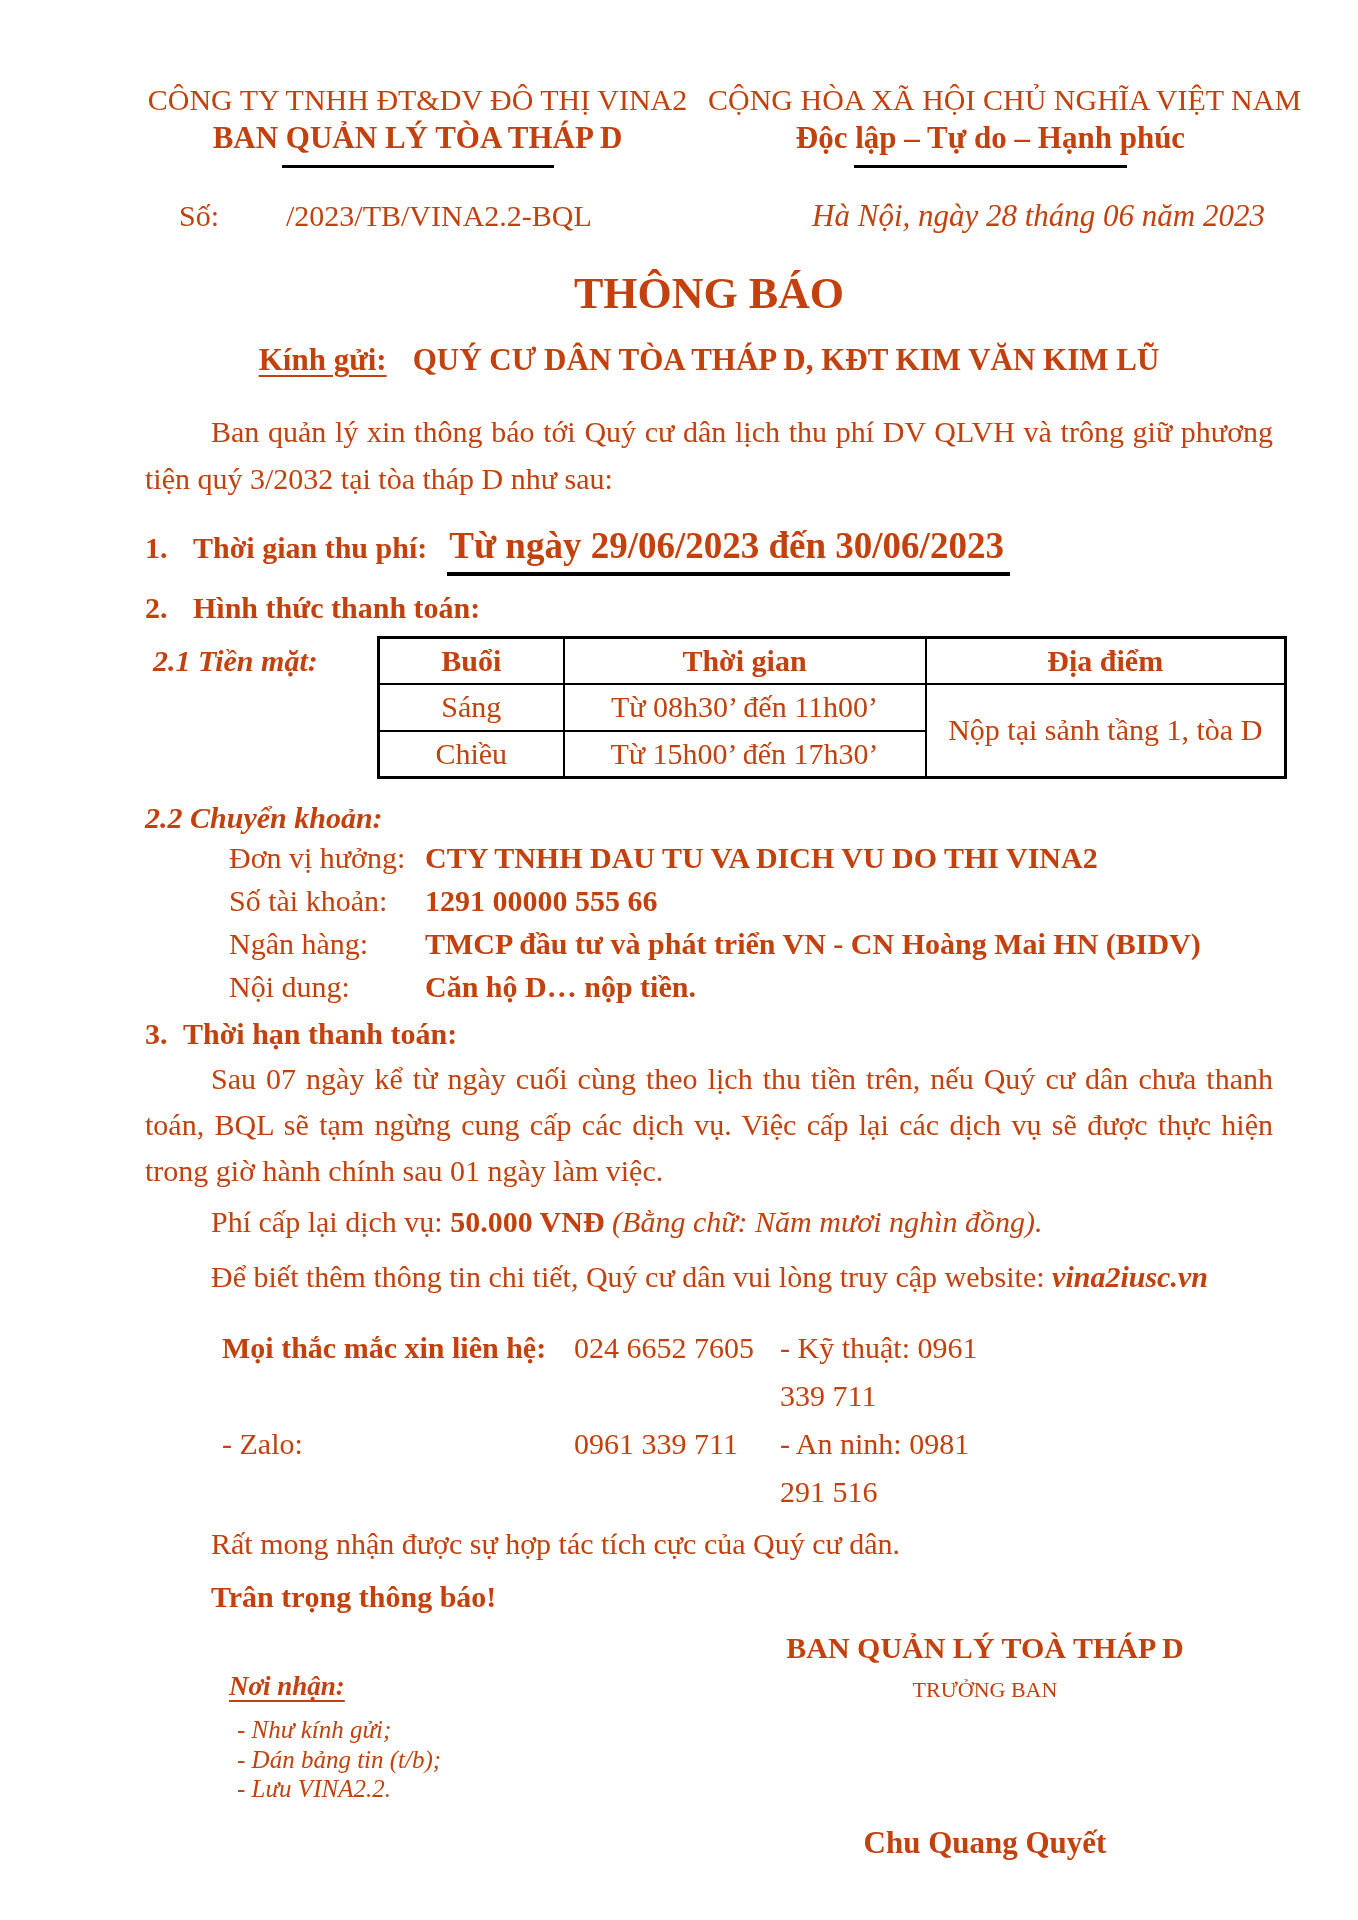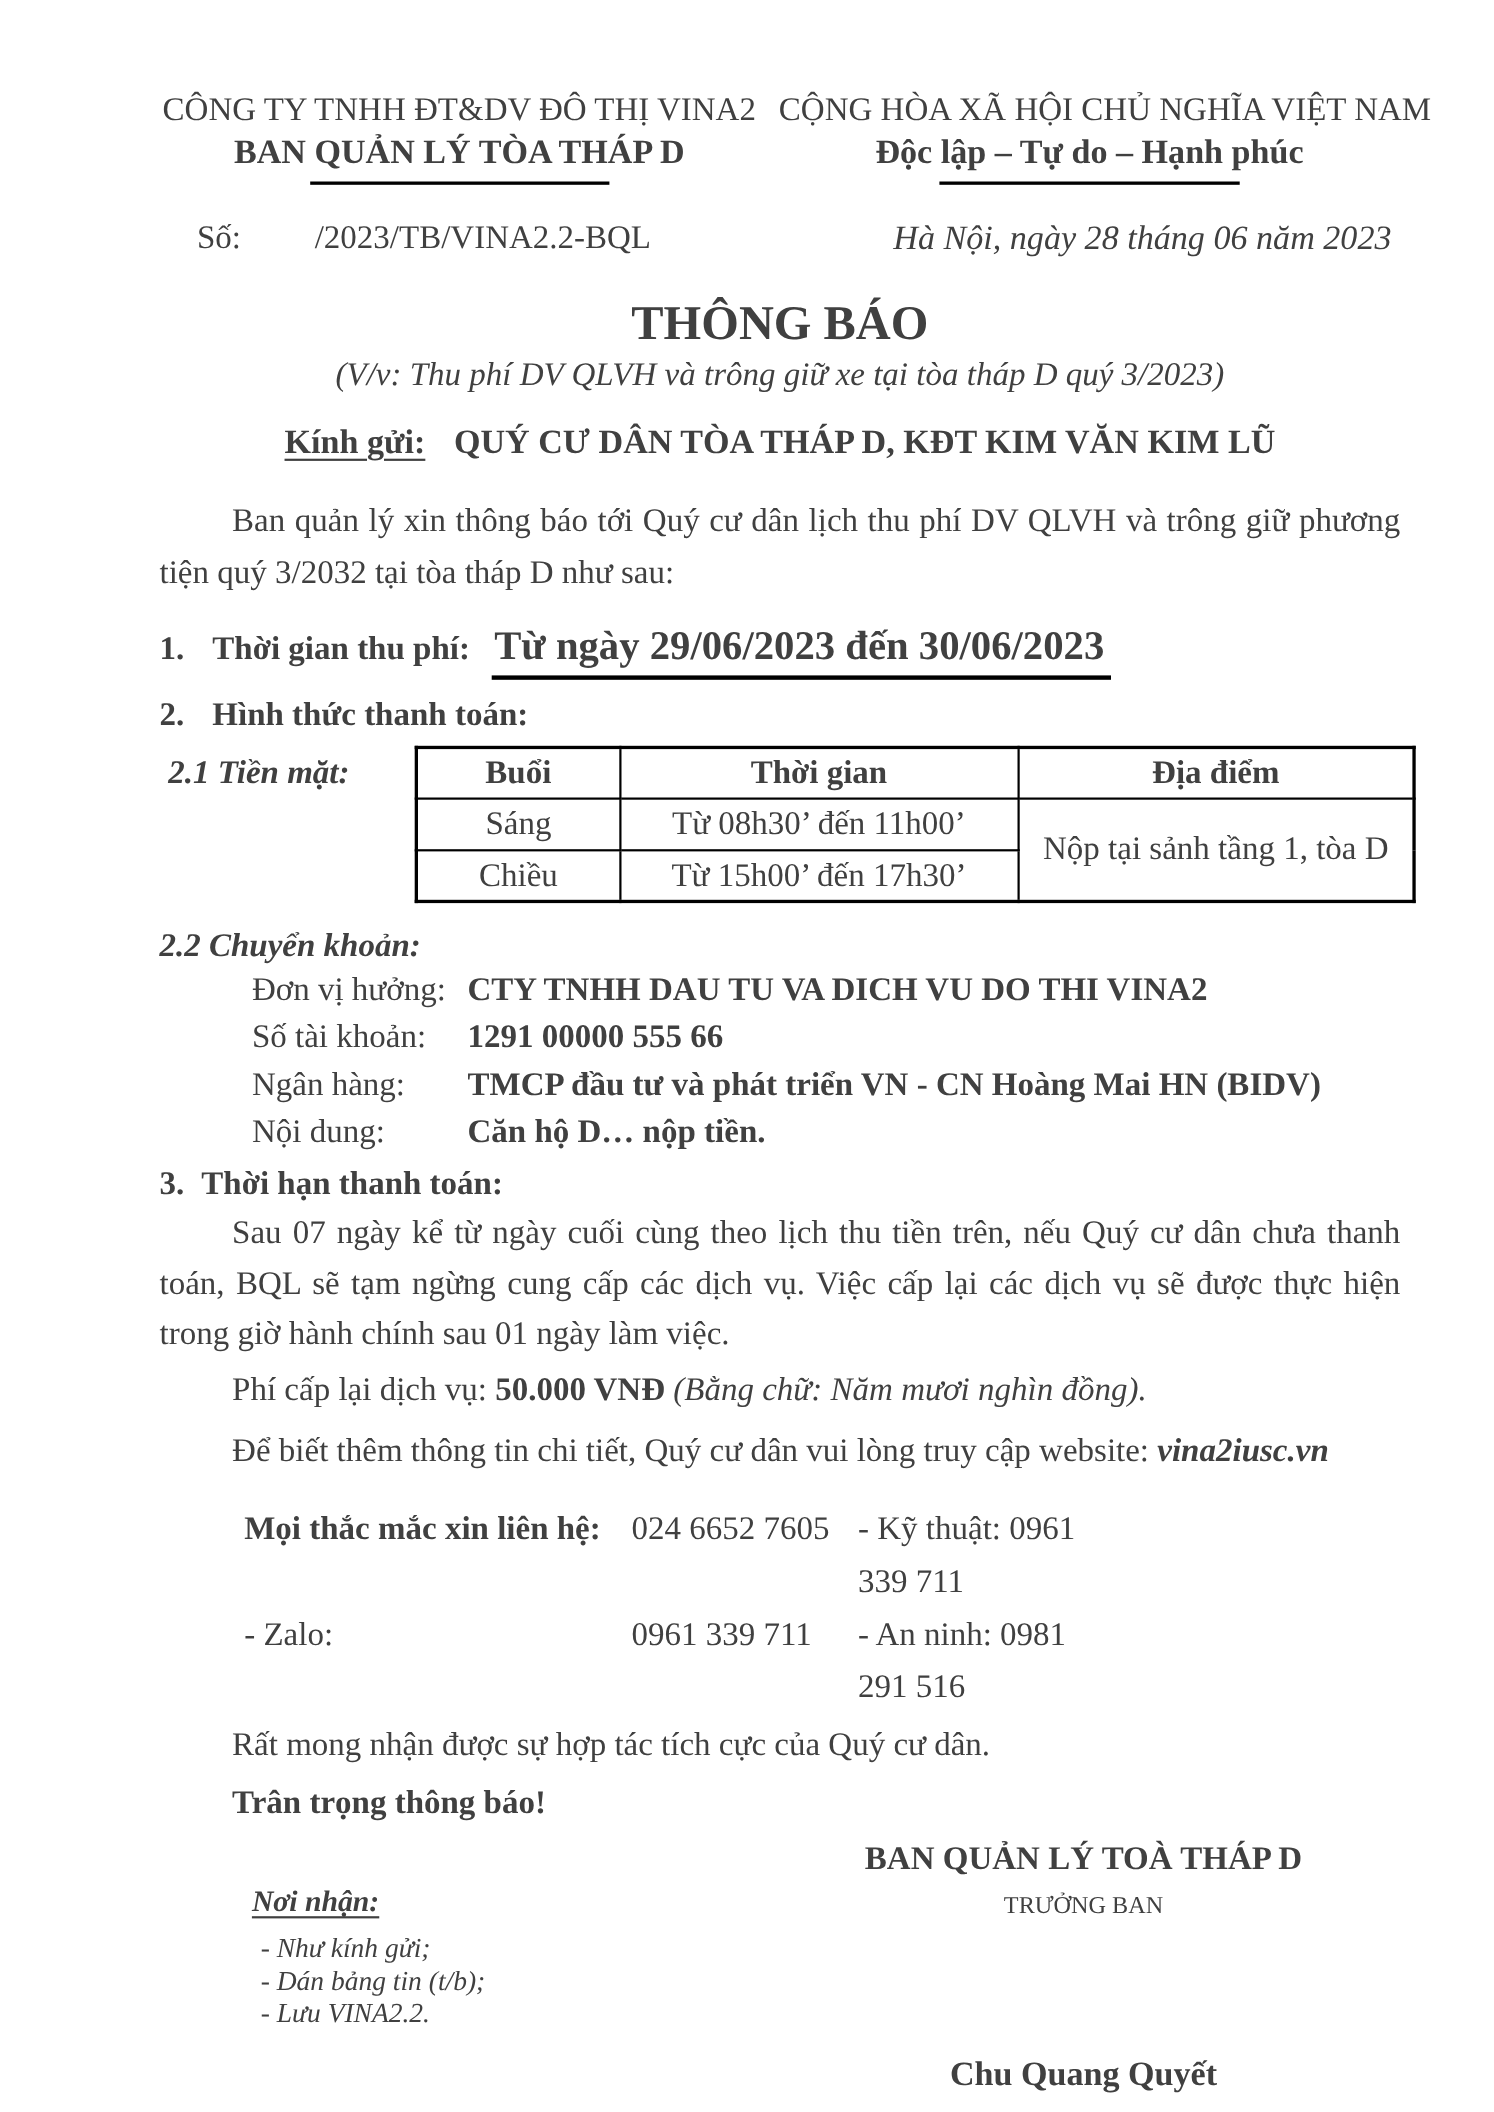--- a/index.html
+++ b/index.html
@@ -2,21 +2,21 @@
 <html><head>
 <meta charset="utf-8">
 <style>
   * { box-sizing: border-box; margin: 0; padding: 0; }
   html, body { background: #ffffff; }
   .page {
     position: relative;
     width: 1358px; height: 1920px;
     margin: 0 auto;
     background: #ffffff;
-    color: #404040;
+    color: #c2410c;
     font-family: "Liberation Serif", "DejaVu Serif", serif;
     font-size: 30px;
     overflow: hidden;
     padding: 82px 85px 0 145px;
   }
   
   .hdr { display: flex; }
   .hdr-left { width: 545px; text-align: center; }
   .hdr-right { margin-left: auto; width: 565px; text-align: center; }
   .hdr-line1 { font-size: 30px; line-height: 36px; white-space: nowrap; }
@@ -102,21 +102,20 @@
     </div>
   </div>
 
   <div class="meta">
     <span class="meta-left">Số:</span>
     <span class="meta-num">/2023/TB/VINA2.2-BQL</span>
     <span class="meta-date">Hà Nội, ngày 28 tháng 06 năm 2023</span>
   </div>
 
   <div class="title">THÔNG BÁO</div>
-  <div class="subtitle">(V/v: Thu phí DV QLVH và trông giữ xe tại tòa tháp D quý 3/2023)</div>
 
   <div class="salutation">
     <span class="greet">Kính gửi:</span><span>QUÝ CƯ DÂN TÒA THÁP D, KĐT KIM VĂN KIM LŨ</span>
   </div>
 
   <p class="para">Ban quản lý xin thông báo tới Quý cư dân lịch thu phí DV QLVH và trông giữ phương tiện quý 3/2032 tại tòa tháp D như sau:</p>
 
   <div class="item item-1">
     <span class="item-num">1.</span>
     <span class="item-label">Thời gian thu phí:</span>

